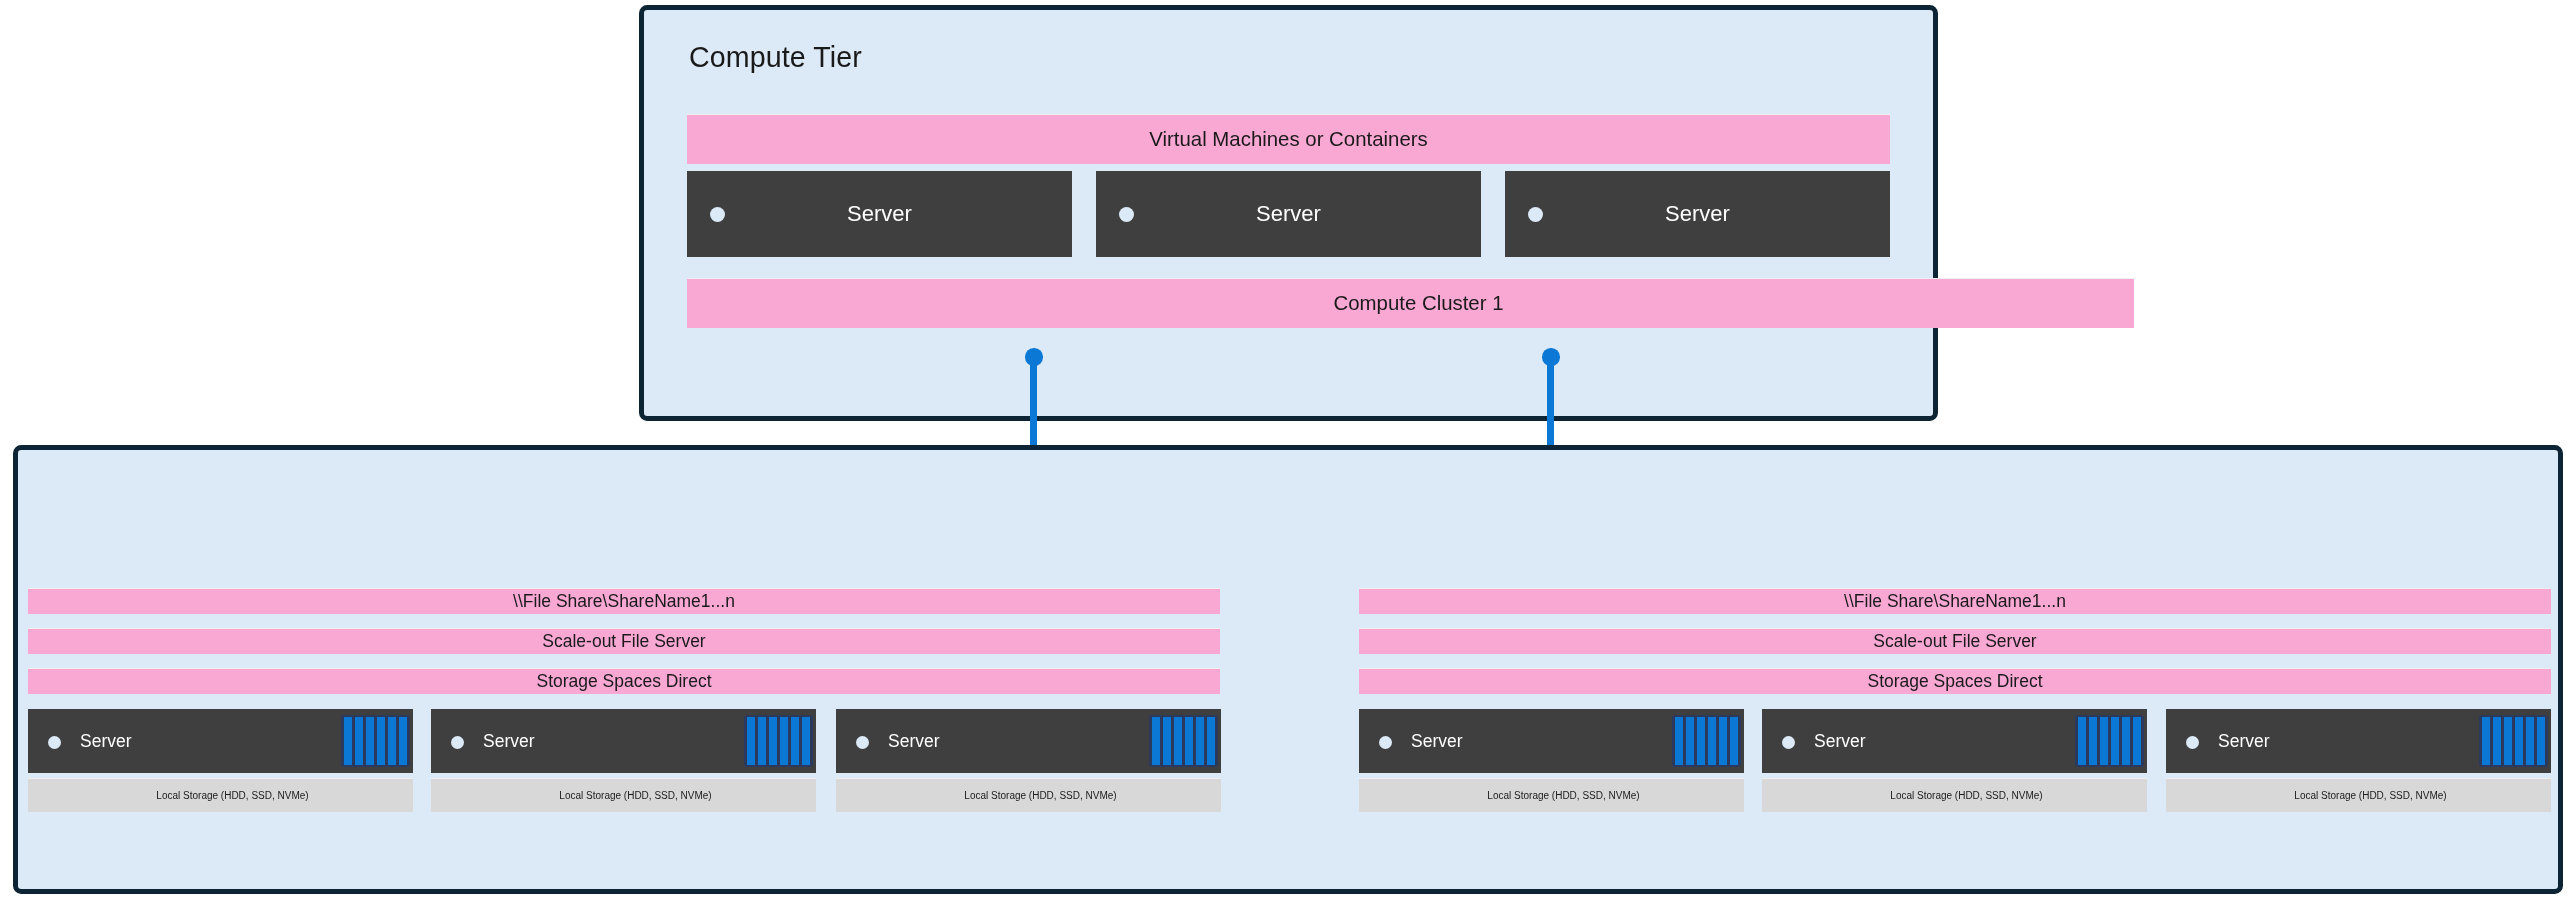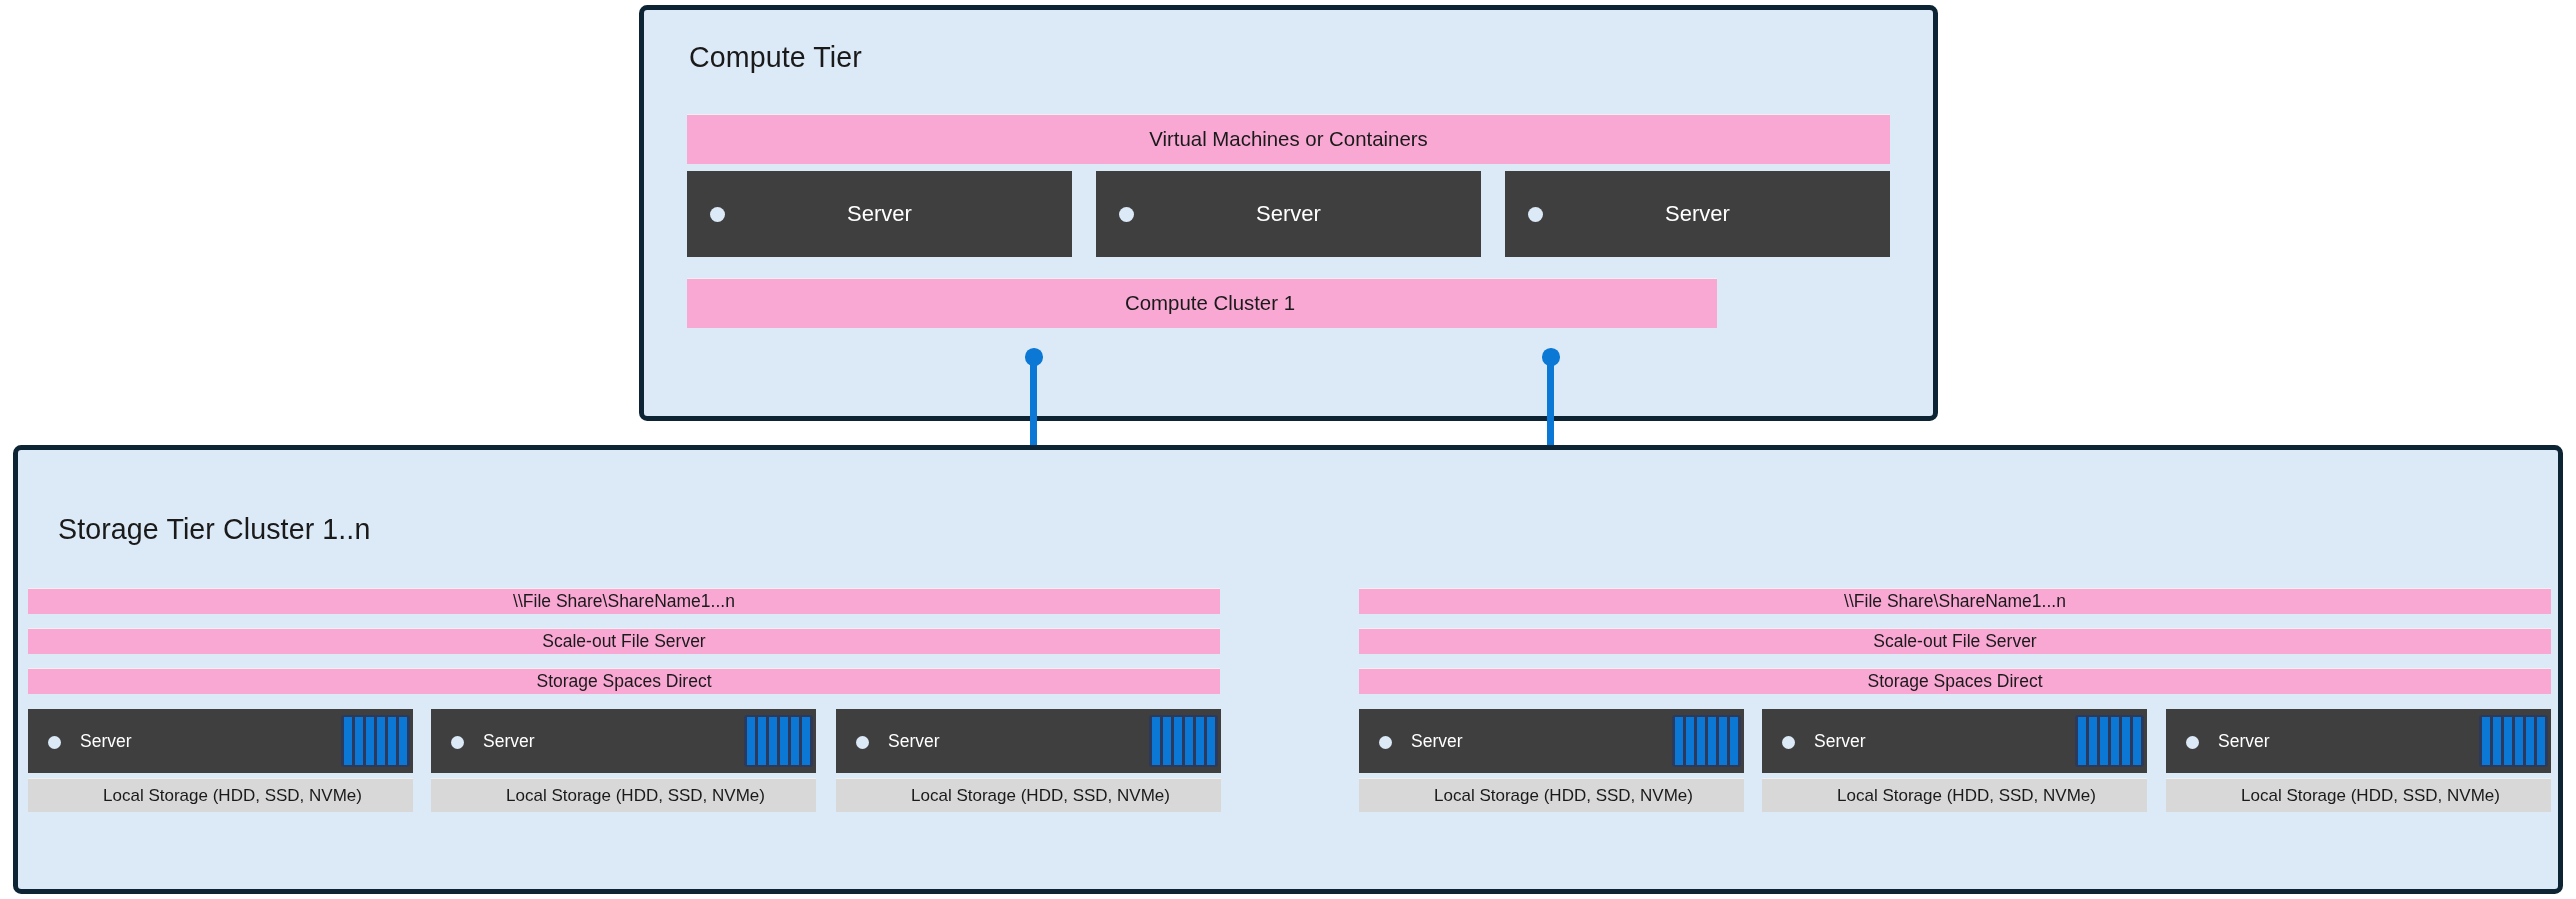--- a/index.html
+++ b/index.html
@@ -70,21 +70,21 @@
   }
 
   
   .compute-band {
     font-size: 20.4px;
   }
   #vm-band {
     left: 687px; top: 114px; width: 1203px; height: 50px;
   }
   #compute-cluster-band {
-    left: 687px; top: 278px; width: 1030px; height: 50px; padding-left: 16px;
+    left: 687px; top: 278px; width: 1447px; height: 50px; padding-left: 16px;
   }
 
   .server-box {
     position: absolute;
     background: #3f3f3f;
     box-sizing: border-box;
     display: flex;
     align-items: center;
   }
   .server-box .led {
@@ -206,21 +206,21 @@
     top: 69px;
     left: 0;
     width: 100%;
     height: 34px;
     background: #d8d8d8;
     border-top: 1.2px solid #efefef;
     box-sizing: border-box;
     display: flex;
     align-items: center;
     justify-content: center;
-    font-size: 17px;
+    font-size: 10px;
     color: #1a1a1a;
     white-space: nowrap;
     padding-left: 24px;
   }
 </style>
 </head>
 <body>
 
 <div id="canvas">
 
@@ -260,21 +260,20 @@
   </svg>
 
   <svg class="folder-icon" id="folder-right" viewBox="0 0 166 112">
     <path fill="#0a78d4" d="M0,14 A14,14 0 0 1 14,0 L56,0 A10,10 0 0 1 63,3 L78,17 L152,17
              A14,14 0 0 1 166,31 L166,98 A14,14 0 0 1 152,112 L14,112
              A14,14 0 0 1 0,98 Z"></path>
   </svg>
 
   <div class="tier-panel storage"></div>
 
-  <div class="tier-title storage-title">Storage Tier Cluster 1..n</div>
 
   <div class="storage-group" id="storage-group-0">
     <div class="band storage-band" style="left:28px; top:588px; width:1192px;">\\File Share\ShareName1...n</div>
     <div class="band storage-band" style="left:28px; top:628px; width:1192px;">Scale-out File Server</div>
     <div class="band storage-band" style="left:28px; top:668px; width:1192px;">Storage Spaces Direct</div>
 
     <div class="storage-node" style="left:28px; top:709px; width:385px; height:103px;">
       <div class="storage-server">
         <span class="led"></span>
         <span class="server-label">Server</span>

